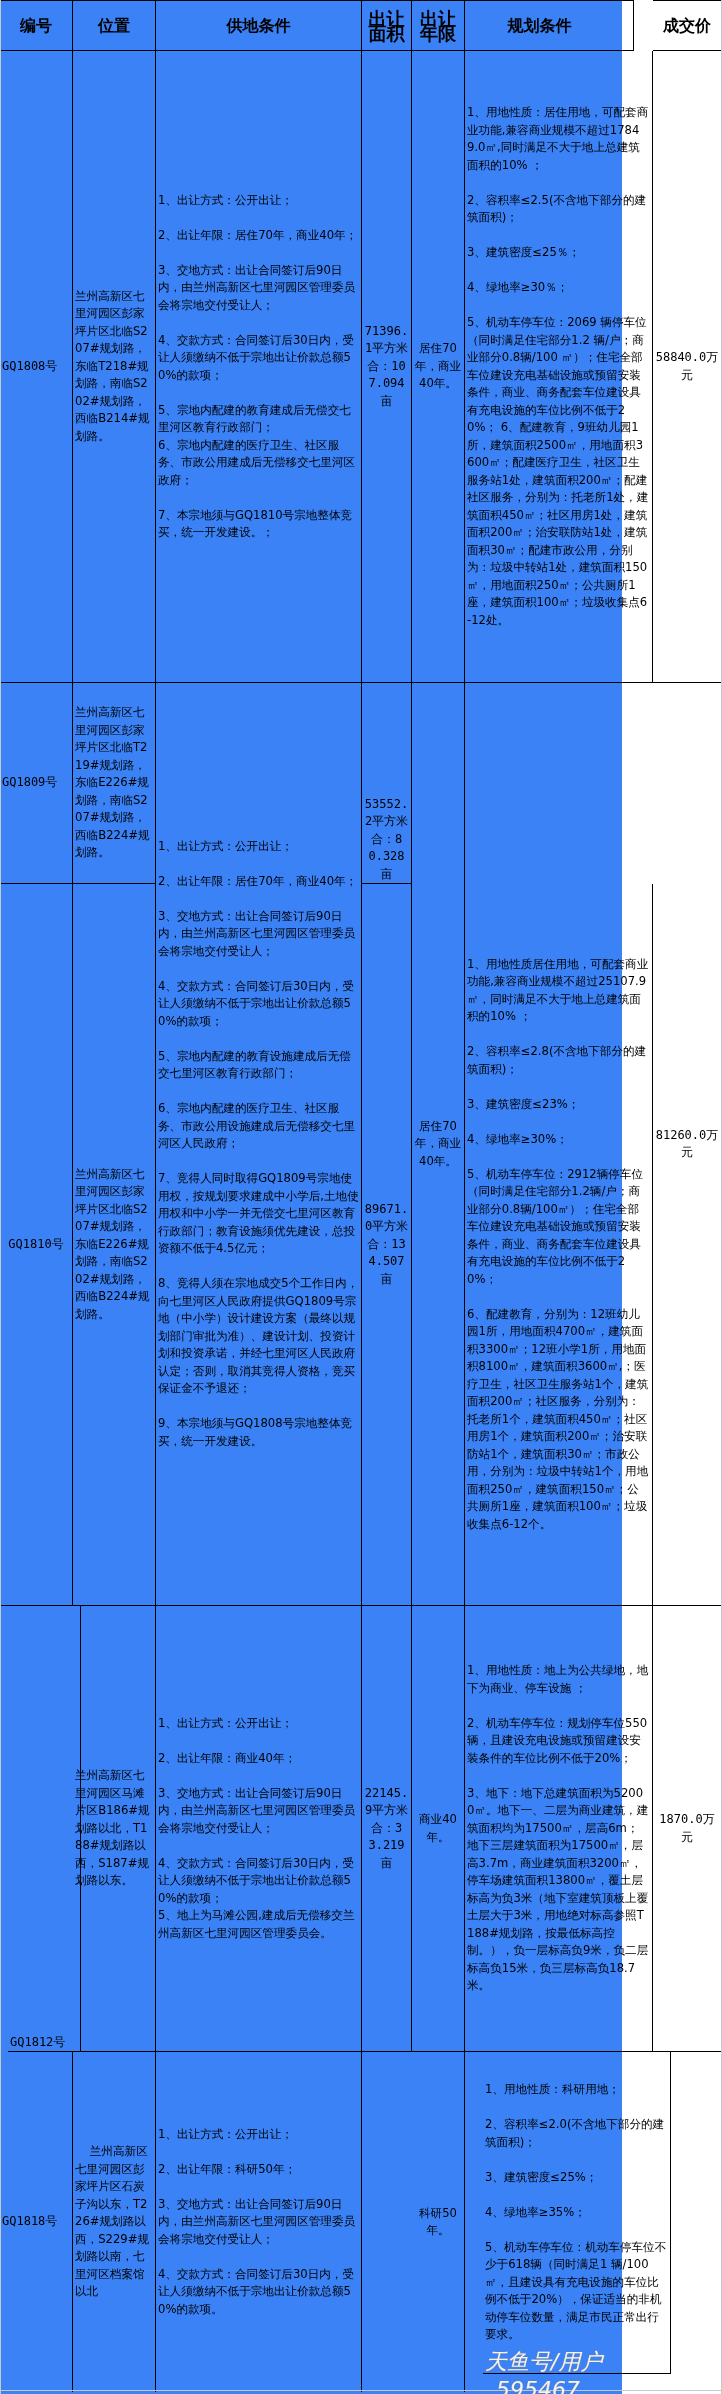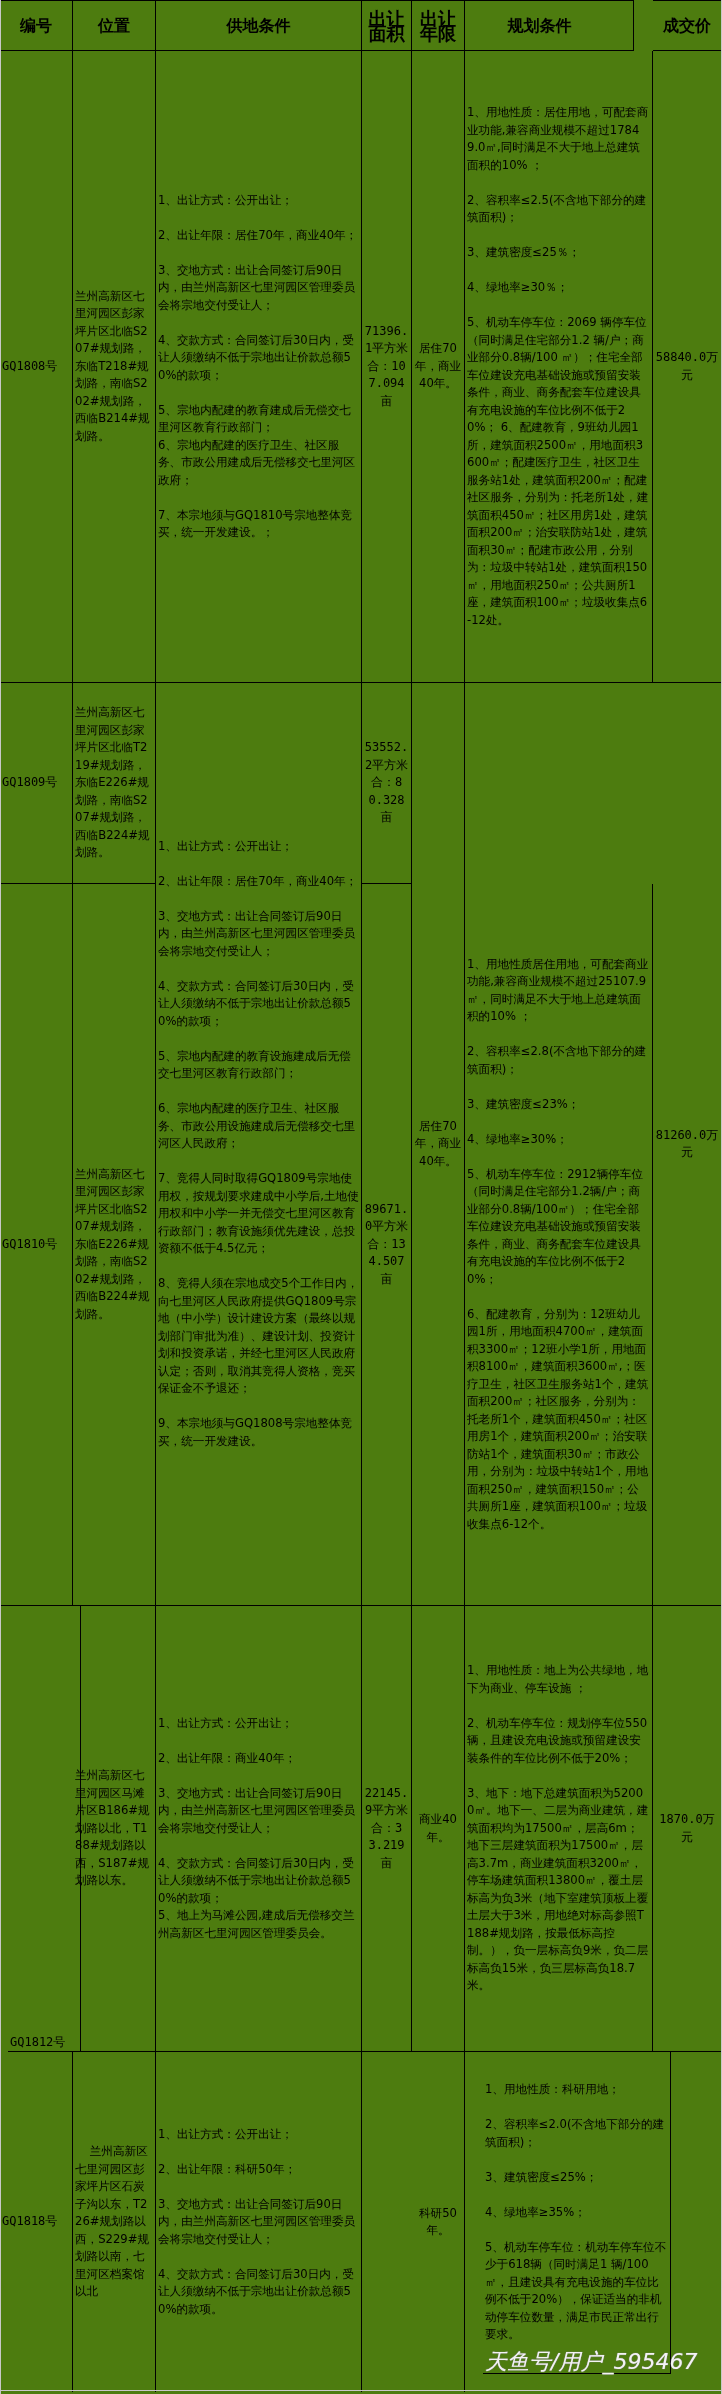--- a/index.html
+++ b/index.html
@@ -1,18 +1,18 @@
 <!DOCTYPE html>
 <html><head>
 <meta charset="utf-8">
 <style>
   html, body { margin:0; padding:0; background:#ffffff; }
   body { width:722px; height:2394px; position:relative; overflow:hidden;
          font-family:"DejaVu Sans", "Liberation Sans", sans-serif; color:#000; }
-  .page { position:absolute; left:0; top:0; width:722px; height:2394px; background:#4d7c0f; }
+  .page { position:absolute; left:0; top:0; width:622px; height:2394px; background:#3b82f6; }
   .cell { position:absolute; box-sizing:border-box; border-right:1px solid #000; border-bottom:1px solid #000;
           font-size:11.6px; line-height:17.5px; overflow:hidden; }
   .hdr { font-weight:bold; font-size:16px; line-height:17px; display:flex; align-items:center; justify-content:center; text-align:center; }
   .hdr.two { font-size:18px; line-height:15px; }
   .vc { display:flex; align-items:center; }
   .center { justify-content:center; text-align:center; }
   .txt { width:100%; padding:0 2px; box-sizing:border-box; white-space:pre-wrap; word-break:break-all; }
   .id { font-family:"DejaVu Sans Mono", "Liberation Mono", monospace; font-size:12px; }
   .outer-left { position:absolute; left:0; top:0; width:1px; height:2394px; background:#c8c8c8; }
   .outer-right { position:absolute; left:721px; top:0; width:1px; height:2394px; background:#c8c8c8; }
@@ -75,21 +75,21 @@
   <div class="cell vc center" style="left:653px;top:51px;width:69px;height:632px;">
     <div class="txt id">58840.0万元</div>
   </div>
 
   <div class="cell vc" style="left:0;top:683px;width:73px;height:201px;">
     <div class="txt id">GQ1809号</div>
   </div>
   <div class="cell vc" style="left:73px;top:683px;width:83px;height:201px;">
     <div class="txt">兰州高新区七里河园区彭家坪片区北临T219#规划路，东临E226#规划路，南临S207#规划路，西临B224#规划路。</div>
   </div>
-  <div class="cell vc center" style="left:362px;top:683px;width:50px;height:201px;">
+  <div class="cell vc center" style="left:362px;top:683px;width:50px;height:201px;align-items:flex-end;">
     <div class="txt id">53552.2平方米合：80.328 亩</div>
   </div>
 
   <div class="cell vc" style="left:156px;top:683px;width:206px;height:923px;">
     <div class="txt">1、出让方式：公开出让；
 
 2、出让年限：居住70年，商业40年；
 
 3、交地方式：出让合同签订后90日内，由兰州高新区七里河园区管理委员会将宗地交付受让人；
 
@@ -105,21 +105,21 @@
 
 9、本宗地须与GQ1808号宗地整体竞买，统一开发建设。</div>
   </div>
   <div class="cell vc center" style="left:412px;top:683px;width:53px;height:923px;">
     <div class="txt">居住70年，商业40年。</div>
   </div>
   <div class="cell vc center" style="left:653px;top:683px;width:69px;height:923px;">
     <div class="txt id">81260.0万元</div>
   </div>
 
-  <div class="cell vc" style="left:0;top:884px;width:73px;height:722px;">
+  <div class="cell vc" style="left:0;top:884px;width:73px;height:722px;text-align:center;">
     <div class="txt id">GQ1810号</div>
   </div>
   <div class="cell vc" style="left:73px;top:884px;width:83px;height:722px;">
     <div class="txt">兰州高新区七里河园区彭家坪片区北临S207#规划路，东临E226#规划路，南临S202#规划路，西临B224#规划路。</div>
   </div>
   <div class="cell vc center" style="left:362px;top:884px;width:50px;height:722px;">
     <div class="txt id">89671.0平方米合：134.507亩</div>
   </div>
   <div class="cell vc" style="left:465px;top:884px;width:188px;height:722px;">
     <div class="txt">1、用地性质居住用地，可配套商业功能,兼容商业规模不超过25107.9㎡，同时满足不大于地上总建筑面积的10% ；

